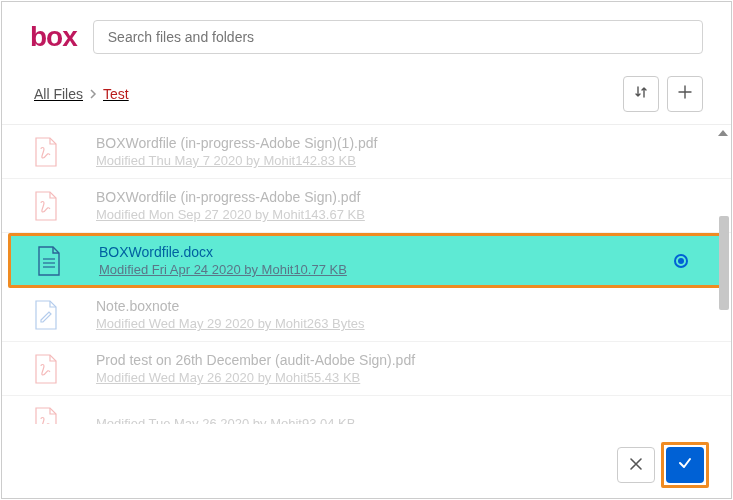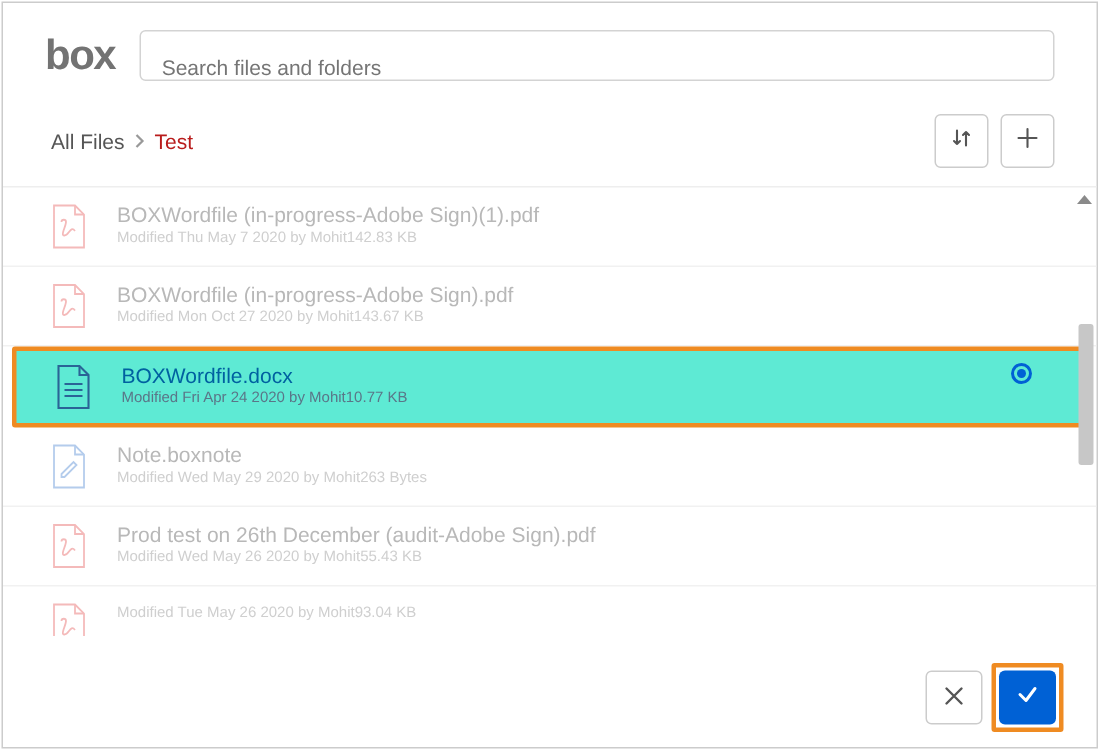--- a/index.html
+++ b/index.html
@@ -19,47 +19,48 @@
     position: relative;
     background: #fff;
   }
   .header {
     display: flex;
     align-items: center;
     padding: 18px 28px 14px 28px;
     gap: 16px;
   }
   .logo {
-    color: #737373;
+    color: #be185d;
     font-weight: 900;
     font-size: 28px;
     letter-spacing: -1px;
   }
   .search-wrap {
     flex: 1;
     border: 1px solid #d3d3d3;
     border-radius: 4px;
     height: 28px;
     display: flex;
-    align-items: flex-start;
+    align-items: center;
     padding: 16px 14px;
   }
   .search-wrap input {
     border: none;
     outline: none;
     width: 100%;
     font-size: 14px;
     color: #767676;
     background: transparent;
   }
   .subheader {
     display: flex;
     align-items: center;
     justify-content: space-between;
     padding: 8px 28px 12px 32px;
+    text-decoration: underline;
   }
   .breadcrumb {
     display: flex;
     align-items: center;
     gap: 6px;
     font-size: 14px;
     color: #555;
   }
   .breadcrumb .root { color: #555; }
   .breadcrumb .chev { color: #999; }
@@ -76,34 +77,35 @@
     cursor: pointer;
   }
   .list {
     border-top: 1px solid #eee;
     position: relative;
     height: 300px;
     overflow: hidden;
   }
   .row {
     display: flex;
+    align-items: center;
     padding: 10px 40px 10px 30px;
     border-bottom: 1px solid #f1f1f1;
-    gap: 18px;
+    gap: 36px;
     position: relative;
     min-height: 50px;
   }
   .row .ficon {
     width: 28px; height: 32px;
     flex-shrink: 0;
     display:flex; align-items:center; justify-content:center;
   }
   .row .meta { flex: 1; }
   .row .fname { font-size: 14px; color: #222; }
-  .row .fsub { font-size: 10px; color: #909090; margin-top: 2px; }
+  .row .fsub { font-size: 13px; color: #909090; margin-top: 2px; text-decoration: underline; }
   .row.dim .fname { color: #b8b8b8; }
   .row.dim .fsub { color: #cfcfcf; }
   .row.dim .ficon { opacity: .45; }
   .row.selected {
     background: #5eead4;
     border: 3px solid #ef8b22;
     border-radius: 2px;
     margin: 0 6px;
     padding: 8px 34px 8px 24px;
   }
@@ -237,21 +239,21 @@
     <div class="row dim">
       <div class="ficon">
         <svg width="26" height="30" viewBox="0 0 26 30">
             <path d="M3 1 H17 L23 7 V29 H3 Z" fill="none" stroke="#e86868" stroke-width="1.2"></path>
             <path d="M17 1 V7 H23" fill="none" stroke="#e86868" stroke-width="1.2"></path>
             <path d="M8 12 C8 10 11 10 11 12 C11 15 7 21 10 21 C13 21 14 14 17 18" fill="none" stroke="#e86868" stroke-width="1.2"></path>
           </svg>
       </div>
       <div class="meta">
         <div class="fname">BOXWordfile (in-progress-Adobe Sign).pdf</div>
-        <div class="fsub">Modified Mon Oct 27 2020 by Mohit143.67 KB</div>
+        <div class="fsub">Modified Mon Sep 27 2020 by Mohit143.67 KB</div>
       </div>
     </div>
 
     <div class="row selected">
       <div class="ficon">
         <svg width="26" height="30" viewBox="0 0 26 30">
             <path d="M3 1 H17 L23 7 V29 H3 Z" fill="none" stroke="#2a6496" stroke-width="1.4"></path>
             <path d="M17 1 V7 H23" fill="none" stroke="#2a6496" stroke-width="1.4"></path>
             <line x1="7" y1="13" x2="19" y2="13" stroke="#2a6496" stroke-width="1.2"></line>
             <line x1="7" y1="17" x2="19" y2="17" stroke="#2a6496" stroke-width="1.2"></line>

